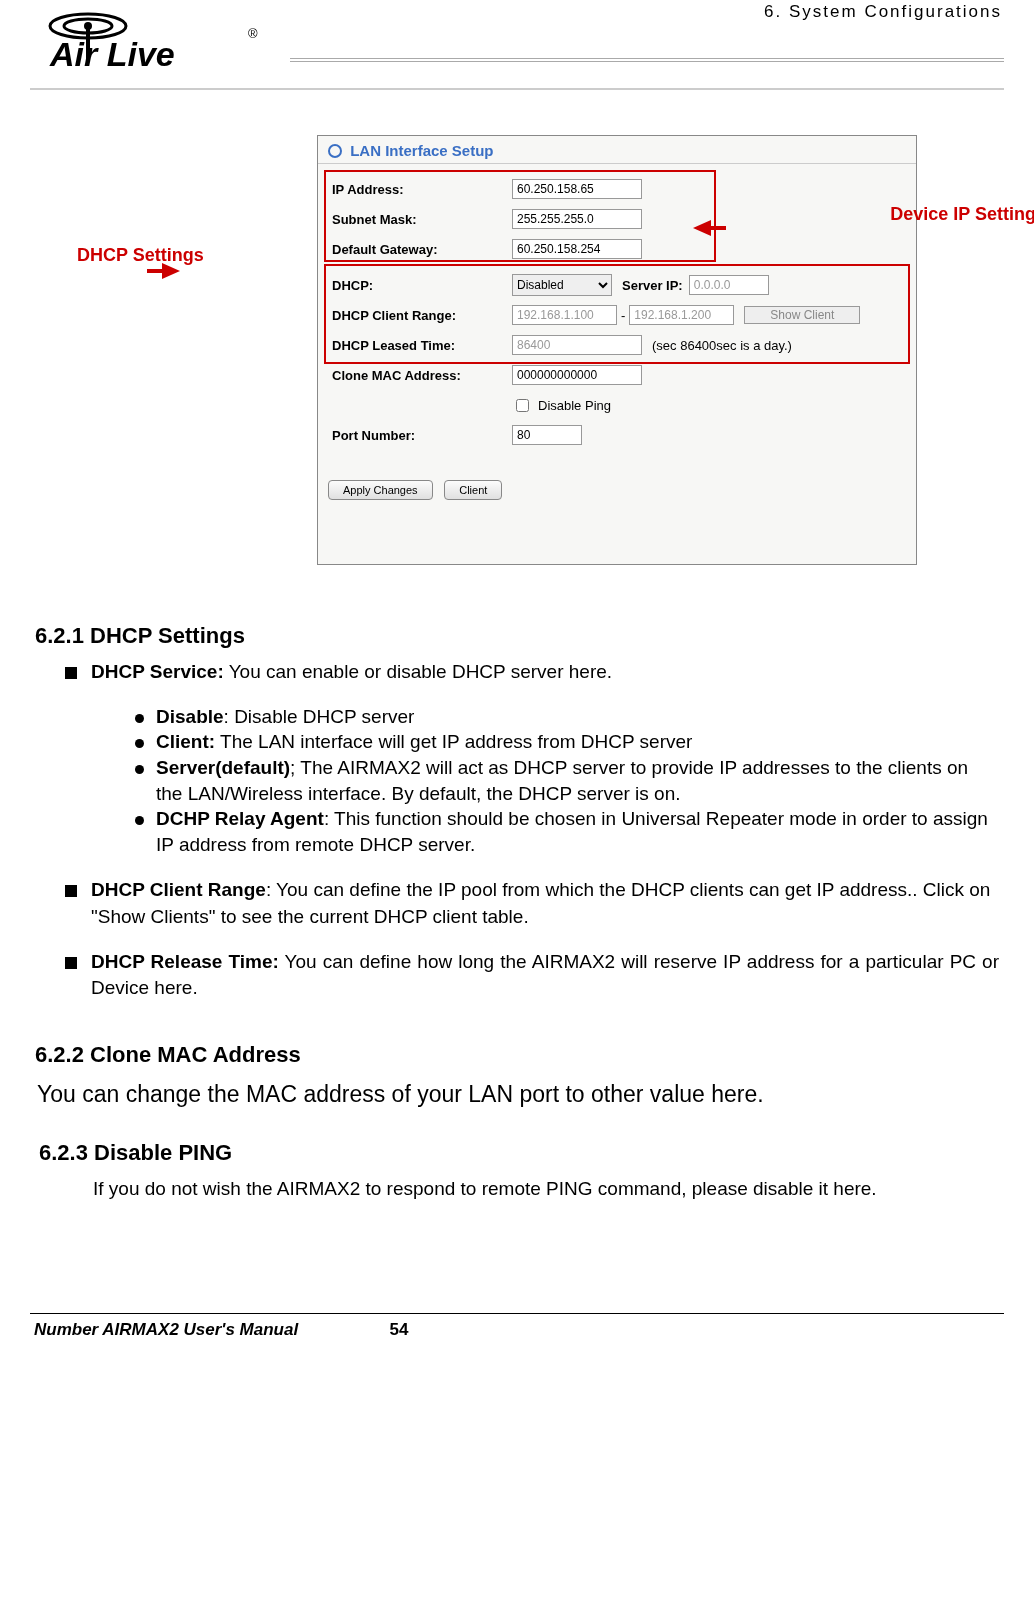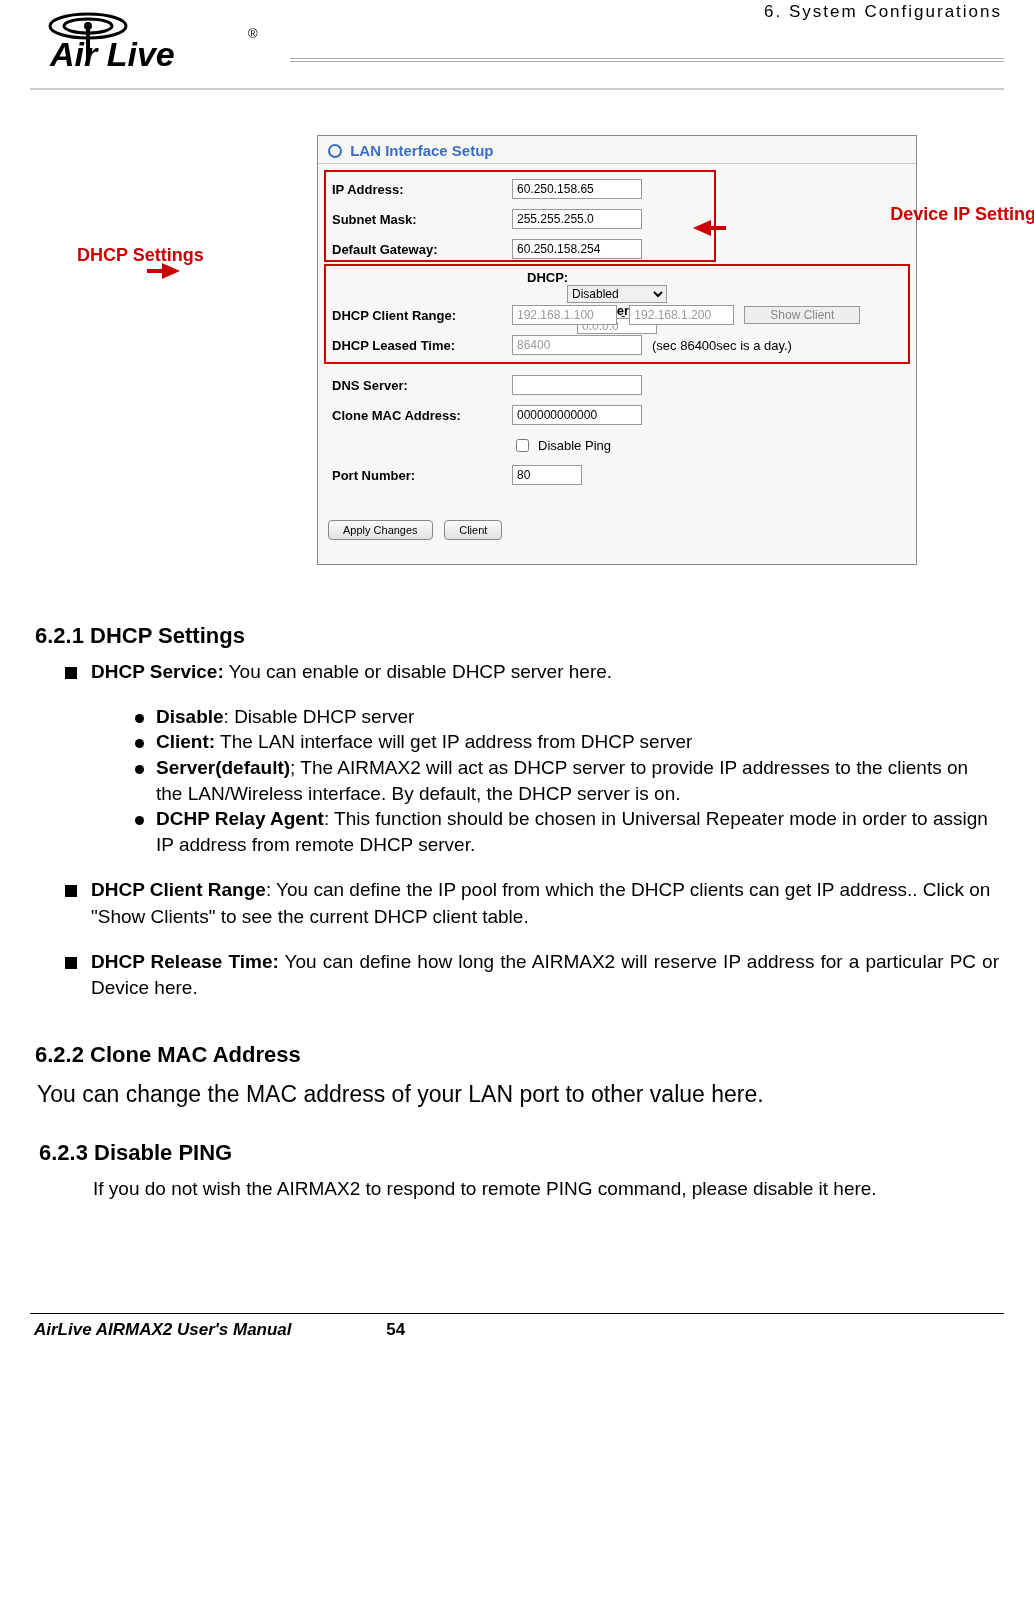--- a/index.html
+++ b/index.html
@@ -190,41 +190,37 @@
           <input type="text" value="60.250.158.65" style="">
         </div>
         <div class="form-row">
           <span class="lbl">Subnet Mask:</span>
           <input type="text" value="255.255.255.0" style="">
         </div>
         <div class="form-row">
           <span class="lbl">Default Gateway:</span>
           <input type="text" value="60.250.158.254" style="">
         </div>
-        <div class="form-row" style="margin-top:6px;flex-direction:column;">
+        <div class="form-row" style="margin-top:6px;">
           <span class="lbl">DHCP:</span>
           <select><option>Disabled</option></select>
           <span style="font-weight:bold; margin:0 6px 0 10px;">Server IP:</span>
           <input class="dis" type="text" style="width: 80px;" value="0.0.0.0">
         </div>
         <div class="form-row">
           <span class="lbl">DHCP Client Range:</span>
           <input class="dis" type="text" style="width: 105px;" value="192.168.1.100">
           <span style="margin:0 4px">-</span>
           <input class="dis" type="text" style="width: 105px;" value="192.168.1.200">
           <span class="showbtn">Show Client</span>
         </div>
         <div class="form-row">
           <span class="lbl">DHCP Leased Time:</span>
           <input class="dis" type="text" value="86400" style="">
           <span style="margin-left:10px">(sec 86400sec is a day.)</span>
-        </div>
-        <div class="form-row" style="margin-top:10px;">
-          <span class="lbl">DNS Server:</span>
-          <input type="text" value="" style="">
         </div>
         <div class="form-row">
           <span class="lbl">Clone MAC Address:</span>
           <input type="text" value="000000000000" style="">
         </div>
         <div class="form-row">
           <span class="lbl"></span>
           <input type="checkbox" style="">
           <span style="margin-left:6px">Disable Ping</span>
         </div>
@@ -267,17 +263,17 @@
     </div>
 
     <h2 style="margin-top:40px;">6.2.2 Clone MAC Address</h2>
     <div class="para">You can change the MAC address of your LAN port to other value here.</div>
 
     <h2 style="margin-top:30px; margin-left:4px;">6.2.3 Disable PING</h2>
     <div class="inlead">If you do not wish the AIRMAX2 to respond to remote PING command, please disable it here.</div>
   </div>
 
   <div class="footer">
-    <span class="left">AirLive AIRMAX2 User's Manual</span>
+    <span class="left">Number AIRMAX2 User's Manual</span>
     <span style="font-weight:bold; position:relative; left:-250px;">54</span>
     <span></span>
   </div>
 </div>
 
 </body></html>

